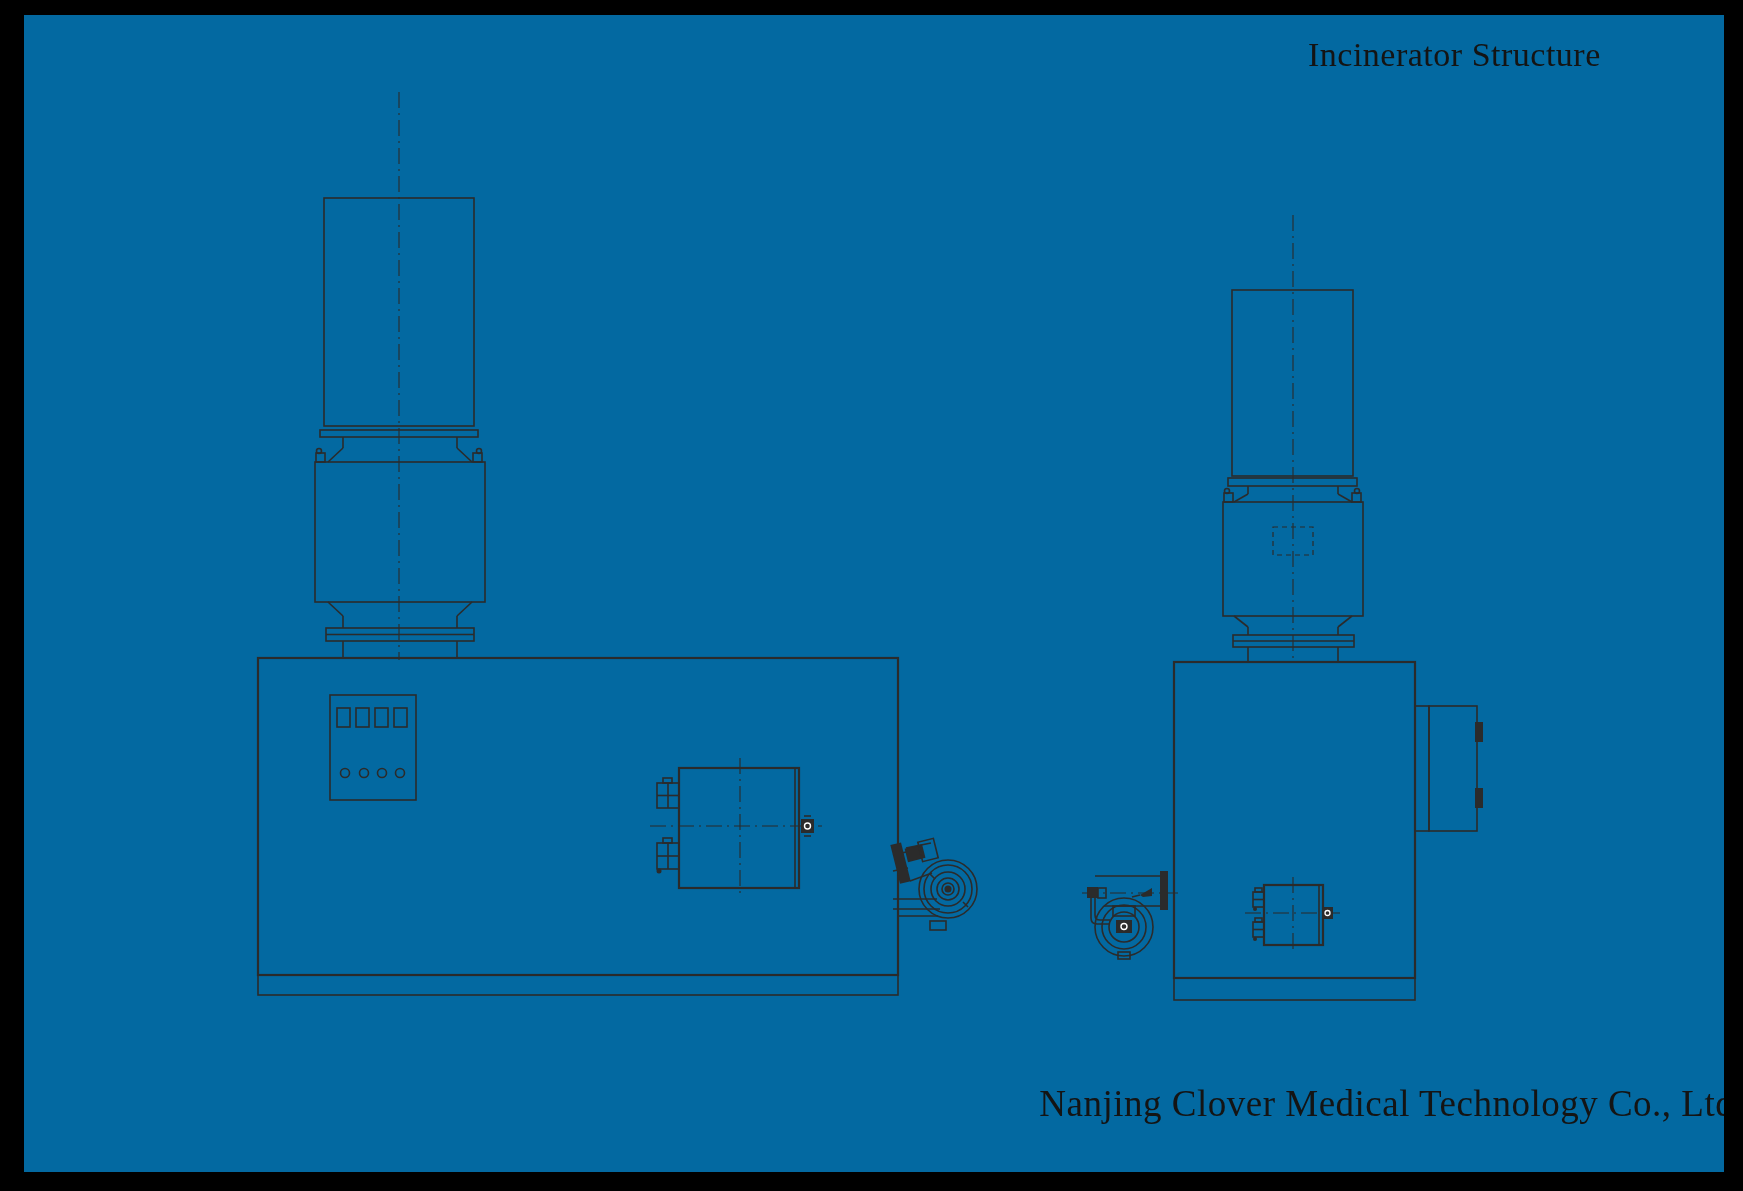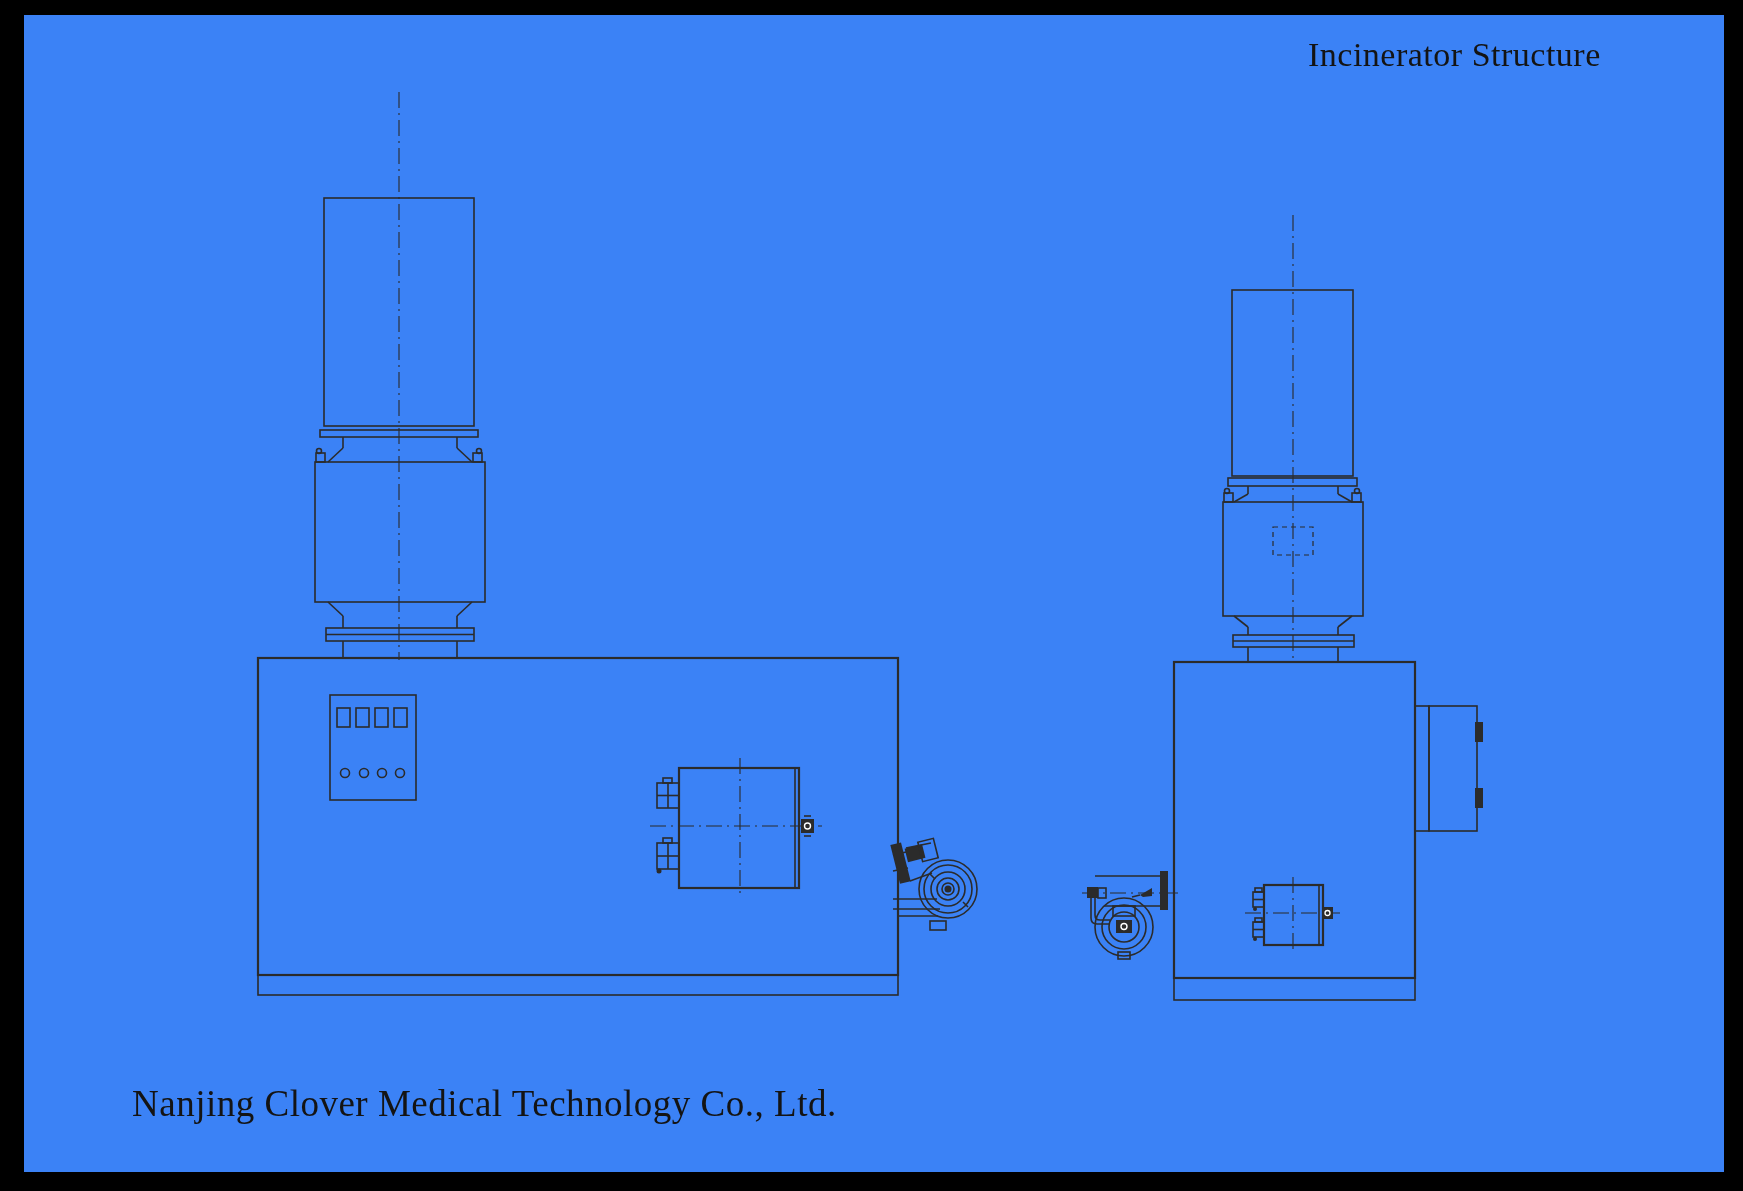--- a/index.html
+++ b/index.html
@@ -3,38 +3,38 @@
 <meta charset="utf-8">
 <style>
   html,body{margin:0;padding:0;}
   body{
     width:1743px;height:1191px;
     background:#ffffff;
     font-family:"Liberation Serif","DejaVu Serif",serif;
     position:relative;
     overflow:hidden;
   }
-  .page{position:absolute;inset:0;background:#3b82f6;padding-left:26px;}
+  .page{position:absolute;inset:0;background:#0369a1;padding-left:26px;}
   .frame{
     position:absolute;inset:0;
     border-top:15px solid #000;
     border-left:24px solid #000;
     border-right:19px solid #000;
     border-bottom:19px solid #000;
     pointer-events:none;
     z-index:5;
   }
   .title{
     position:absolute;left:1308px;top:36px;
     font-size:34px;color:#141414;letter-spacing:0.5px;
     white-space:nowrap;z-index:2;
   }
   .footer{
     position:absolute;left:132px;top:1082px;width:1612px;
-    text-align:left;font-size:37px;color:#141414;
+    text-align:right;font-size:37px;color:#141414;
     letter-spacing:0.5px;white-space:nowrap;z-index:2;
   }
   svg.drawing{position:absolute;left:0;top:0;z-index:1;}
   .ln{stroke:#2b2b2b;fill:none;stroke-width:1.6;}
   .thick{stroke-width:2.2;}
   .cl{stroke:#2b2b2b;fill:none;stroke-width:1.1;stroke-dasharray:16 5 2 5;}
   .dash{stroke:#2b2b2b;fill:none;stroke-width:1.2;stroke-dasharray:5 4;}
   .dark{fill:#2b2b2b;stroke:none;}
 </style>
 </head>

